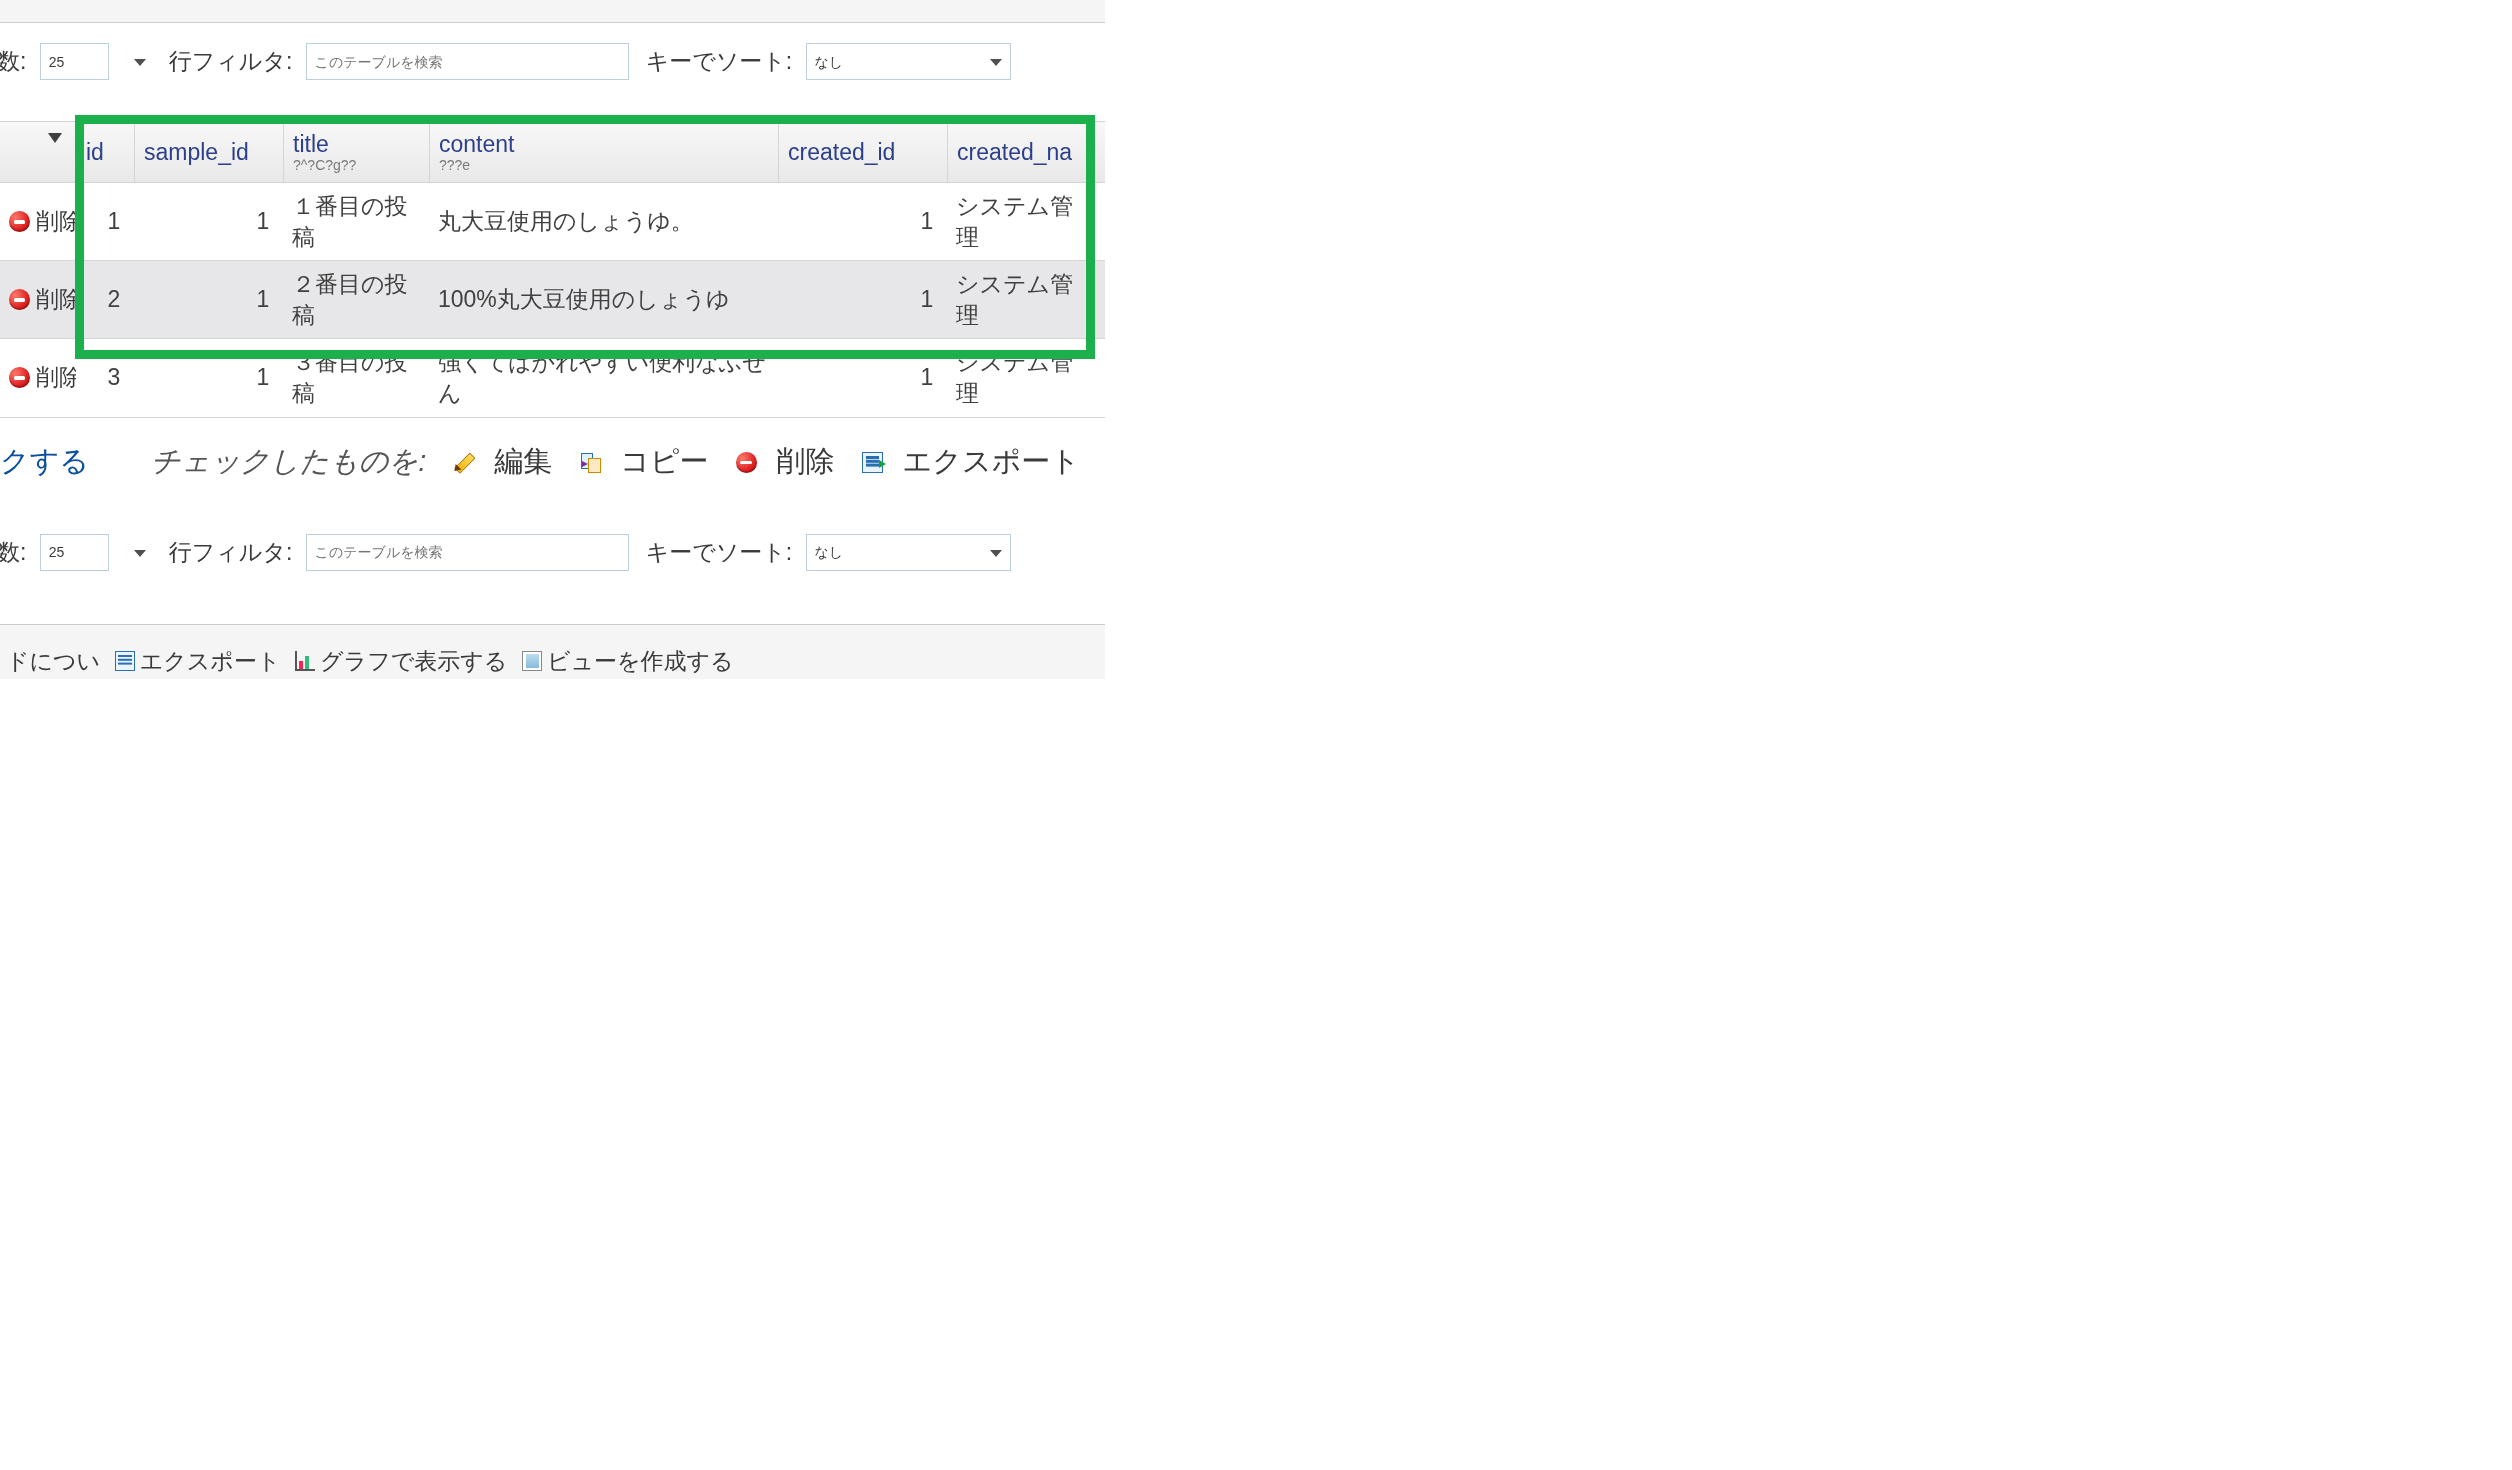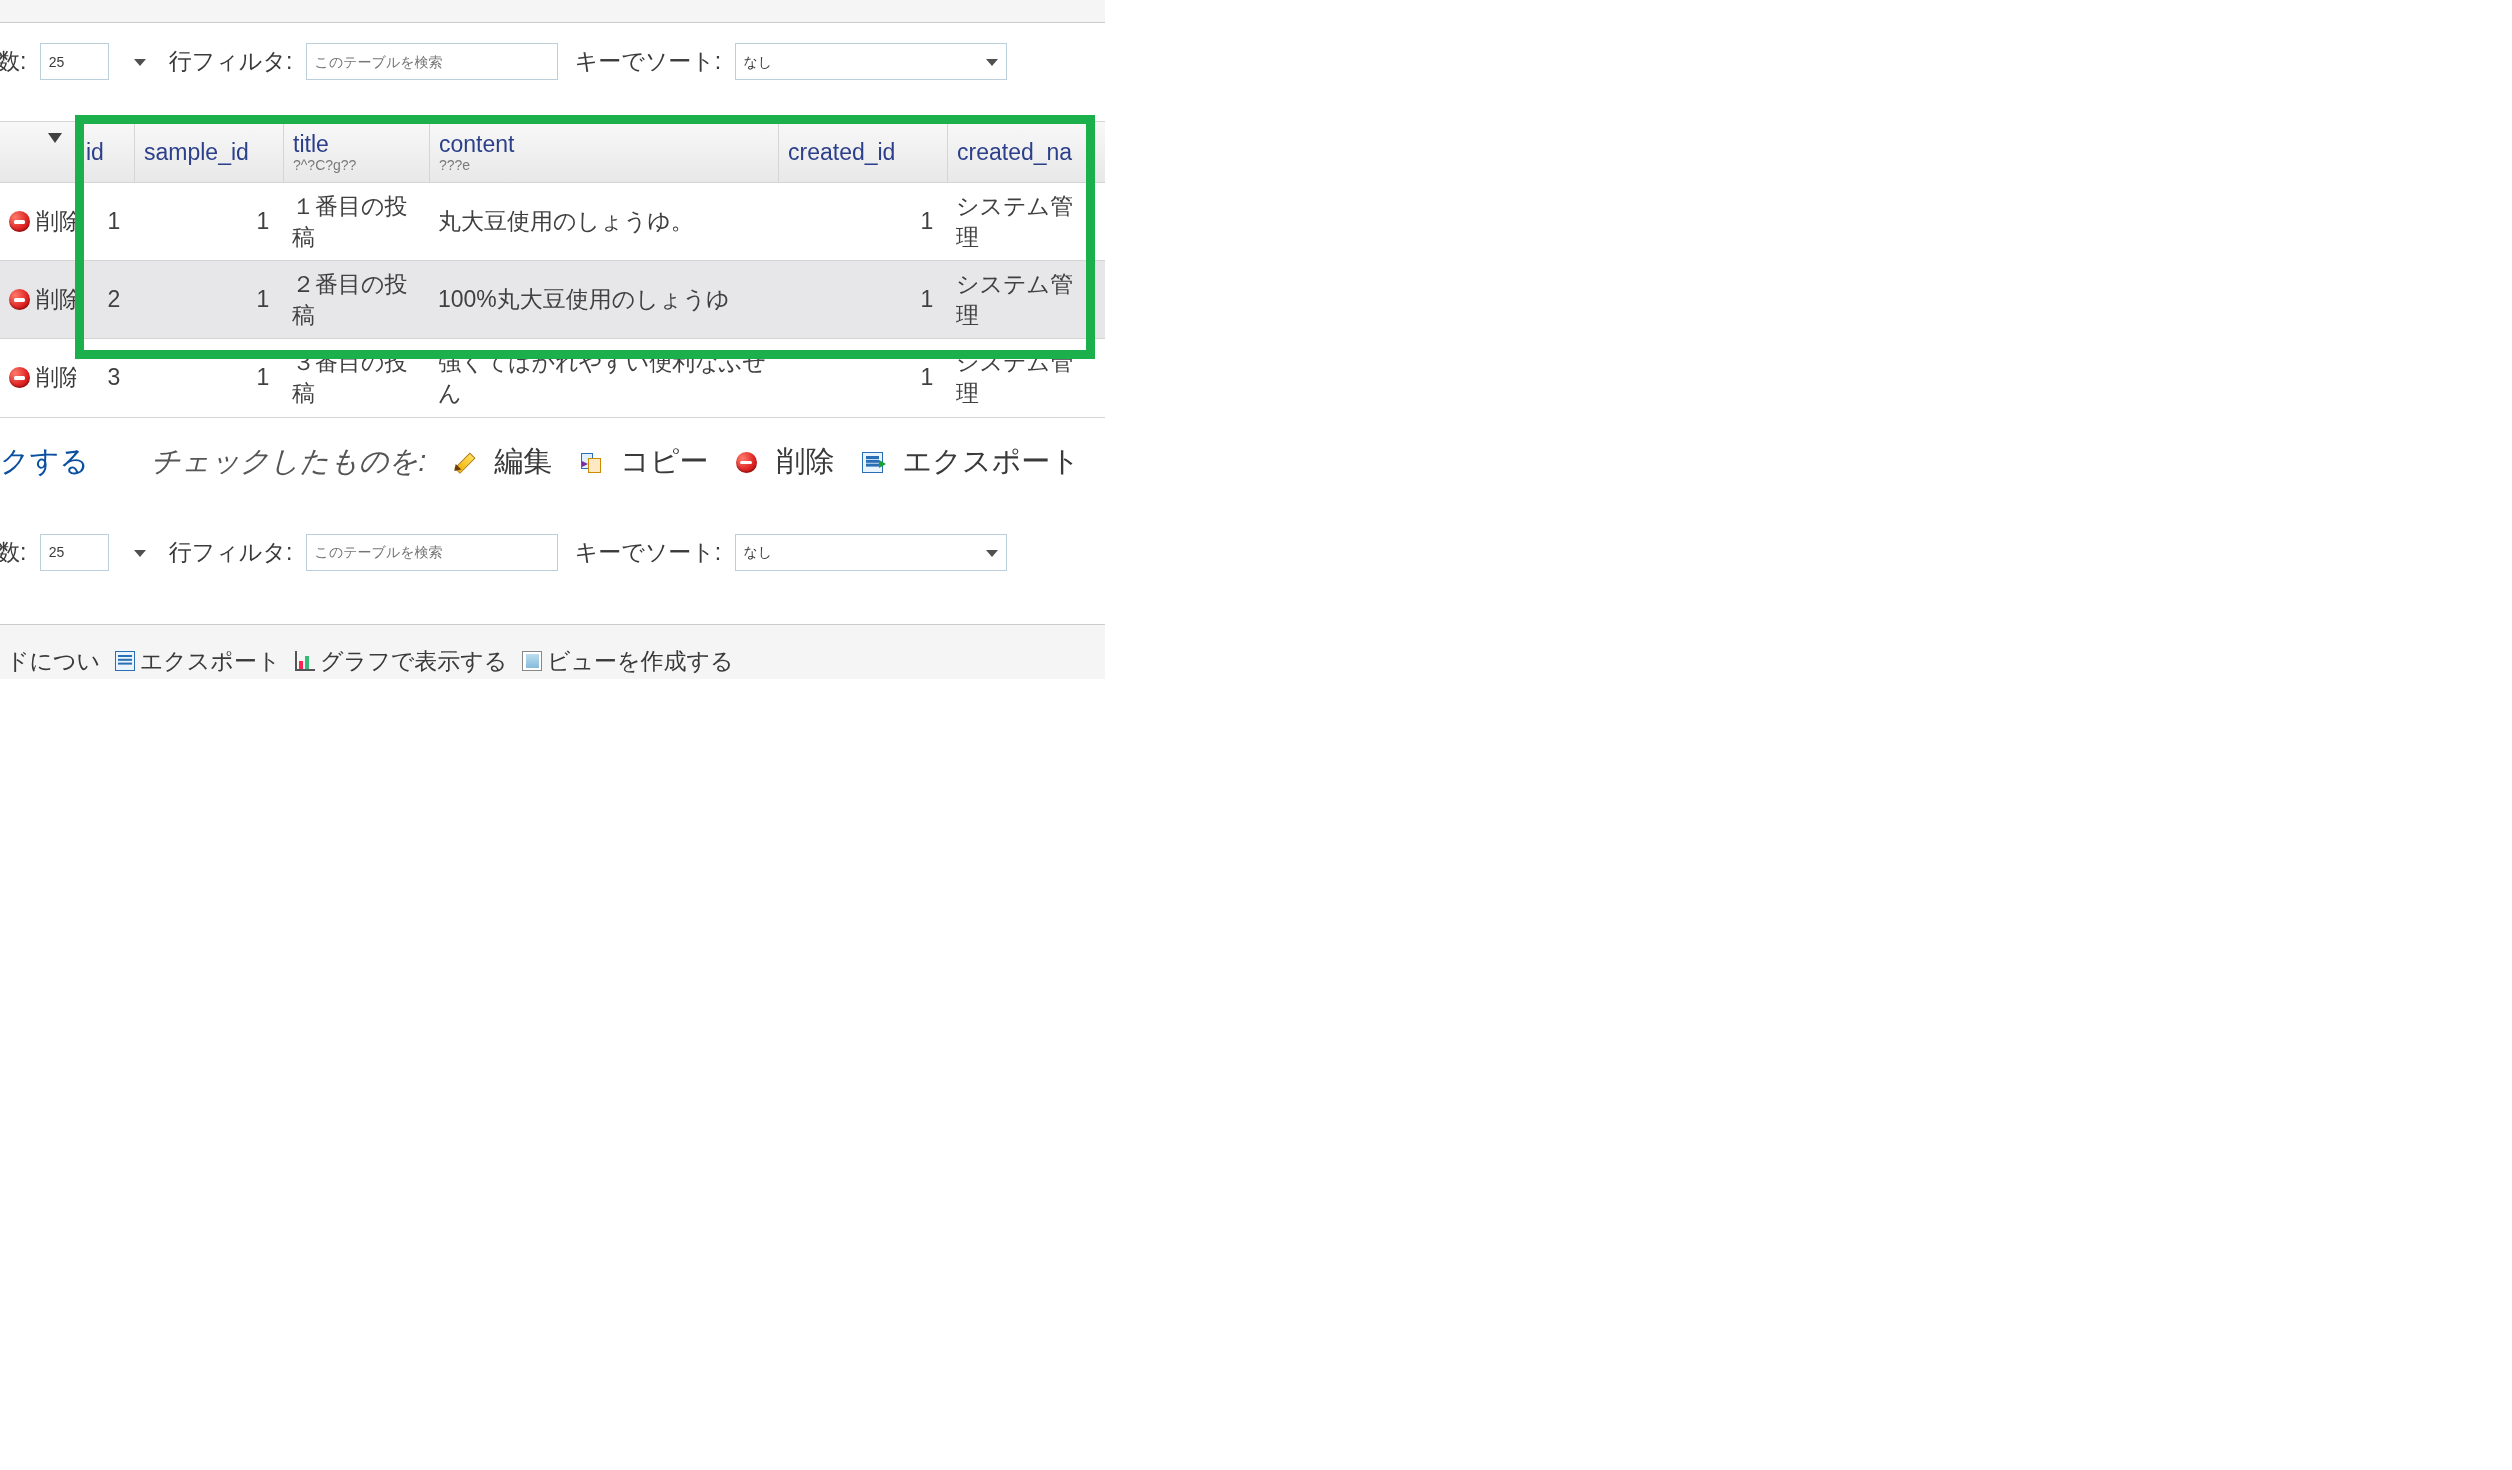--- a/index.html
+++ b/index.html
@@ -32,22 +32,22 @@
   .filterbar .count-lbl { margin-left: -3px; }
   .select, .textinput {
     border: 1.5px solid #bccfdc;
     background: #ffffff;
     height: 37px;
     font-size: 14px;
     color: #3a3a3a;
     padding: 1.5px 7.6px;
   }
   .select.count { width: 69px; margin-right: 46px; }
-  .textinput.search { width: 252px; color: #4d7c0f; }
-  .select.sort { width: 272px; }
+  .textinput.search { width: 323px; color: #4d7c0f; }
+  .select.sort { width: 205px; }
   .filterbar .lbl.sort-lbl { margin-left: 3px; }
   .select-wrap { position: relative; display: inline-block; }
   .select-wrap::after {
     content: "";
     position: absolute;
     right: 9px; top: 50%;
     margin-top: -2.3px;
     width: 0; height: 0;
     border-left: 6px solid transparent;
     border-right: 6px solid transparent;

